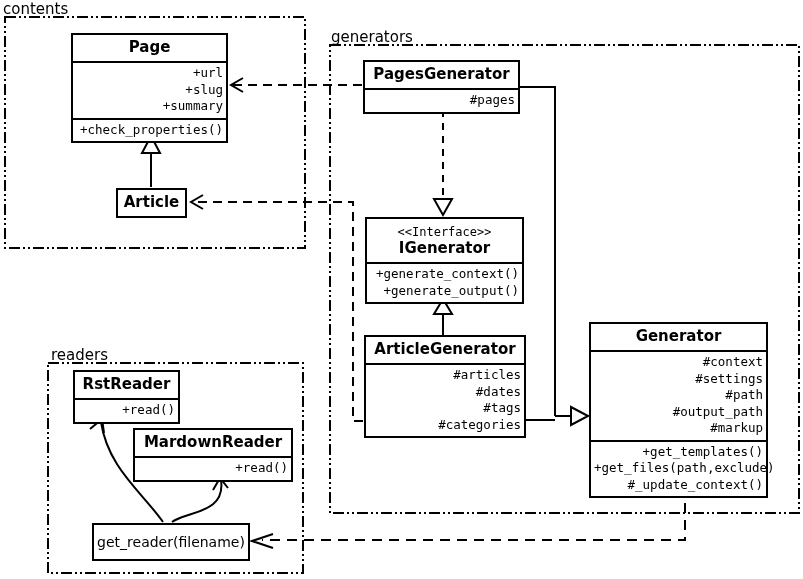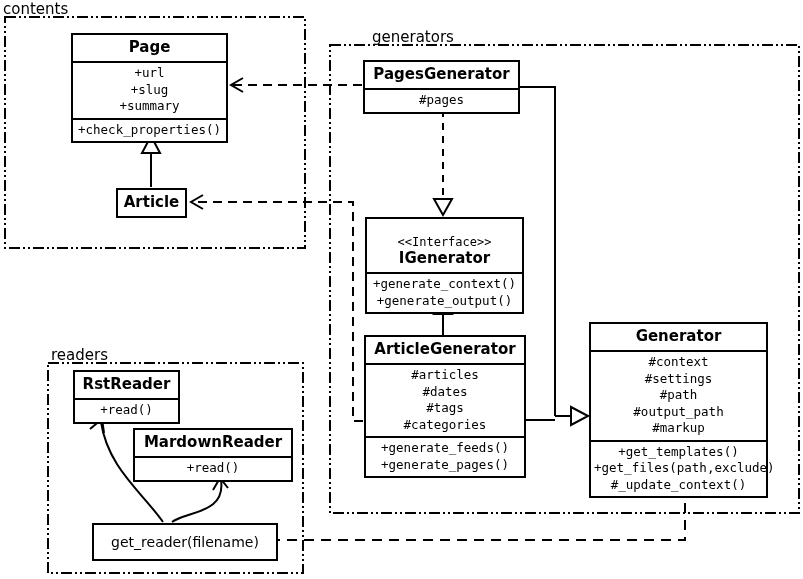--- a/index.html
+++ b/index.html
@@ -23,21 +23,21 @@
     font-weight:bold; font-size:15px; line-height:19px;
     text-align:center; padding:3px 4px 4px; white-space:nowrap;
   }
   .uml-stereotype {
     font-family:"DejaVu Sans Mono", monospace; font-weight:normal;
     font-size:12px; line-height:14px; text-align:center; white-space:nowrap;
   }
   .uml-sec { border-top:2px solid #000; padding:2px 3px 3px; }
   .uml-row {
     font-family:"DejaVu Sans Mono", monospace; font-size:12.5px;
-    line-height:16.5px; white-space:pre; text-align:center;
+    line-height:16.5px; white-space:pre; text-align:right;
   }
   .uml-node {
     position:absolute; background:#ffffff; border:2px solid #000;
     display:flex; align-items:center; justify-content:center;
     font-size:14px; white-space:nowrap;
   }
 </style>
 </head>
 <body>
 
@@ -91,21 +91,21 @@
       <polyline points="90,429 102,419 104,433"></polyline>
     </g>
 
     <g stroke="#000" stroke-width="2" fill="none">
       <path d="M172,522 C187,511 226,514 221,480"></path>
       <polyline points="213,490 220,478 228,488"></polyline>
     </g>
   </svg>
 
   <div class="pkg-label" style="left:3px; top:1px;">contents</div>
-  <div class="pkg-label" style="left:331px; top:29px;margin-left:41px;">generators</div>
+  <div class="pkg-label" style="left:331px; top:29px;">generators</div>
   <div class="pkg-label" style="left:51px; top:347px;">readers</div>
 
   <div class="uml-class" style="left:71px; top:33px; width:157px;">
     <div class="uml-title">Page</div>
     <div class="uml-sec">
       <div class="uml-row">+url</div>
       <div class="uml-row">+slug</div>
       <div class="uml-row">+summary</div>
     </div>
     <div class="uml-sec">
@@ -118,41 +118,37 @@
   </div>
 
   <div class="uml-class" style="left:363px; top:60px; width:157px;">
     <div class="uml-title">PagesGenerator</div>
     <div class="uml-sec">
       <div class="uml-row">#pages</div>
     </div>
   </div>
 
   <div class="uml-class" style="left:365px; top:217px; width:159px;">
-    <div class="uml-title" style="padding-top:16px;">
+    <div class="uml-title" style="padding-top:6px;">
       <div class="uml-stereotype">&lt;&lt;Interface&gt;&gt;</div>
       <div>IGenerator</div>
     </div>
     <div class="uml-sec">
       <div class="uml-row">+generate_context()</div>
       <div class="uml-row">+generate_output()</div>
     </div>
   </div>
 
   <div class="uml-class" style="left:364px; top:335px; width:162px;">
     <div class="uml-title">ArticleGenerator</div>
     <div class="uml-sec">
       <div class="uml-row">#articles</div>
       <div class="uml-row">#dates</div>
       <div class="uml-row">#tags</div>
       <div class="uml-row">#categories</div>
-    </div>
-    <div class="uml-sec">
-      <div class="uml-row">+generate_feeds()</div>
-      <div class="uml-row">+generate_pages()</div>
     </div>
   </div>
 
   <div class="uml-class" style="left:589px; top:322px; width:179px;">
     <div class="uml-title">Generator</div>
     <div class="uml-sec">
       <div class="uml-row">#context</div>
       <div class="uml-row">#settings</div>
       <div class="uml-row">#path</div>
       <div class="uml-row">#output_path</div>
@@ -172,15 +168,15 @@
     </div>
   </div>
 
   <div class="uml-class" style="left:133px; top:428px; width:160px;">
     <div class="uml-title">MardownReader</div>
     <div class="uml-sec">
       <div class="uml-row">+read()</div>
     </div>
   </div>
 
-  <div class="uml-node" style="left:92px; top:523px; width:186px; height:38px;">get_reader(filename)</div>
+  <div class="uml-node" style="left:92px; top:523px; width:158px; height:38px;">get_reader(filename)</div>
 
 </div>
 
 </body></html>

